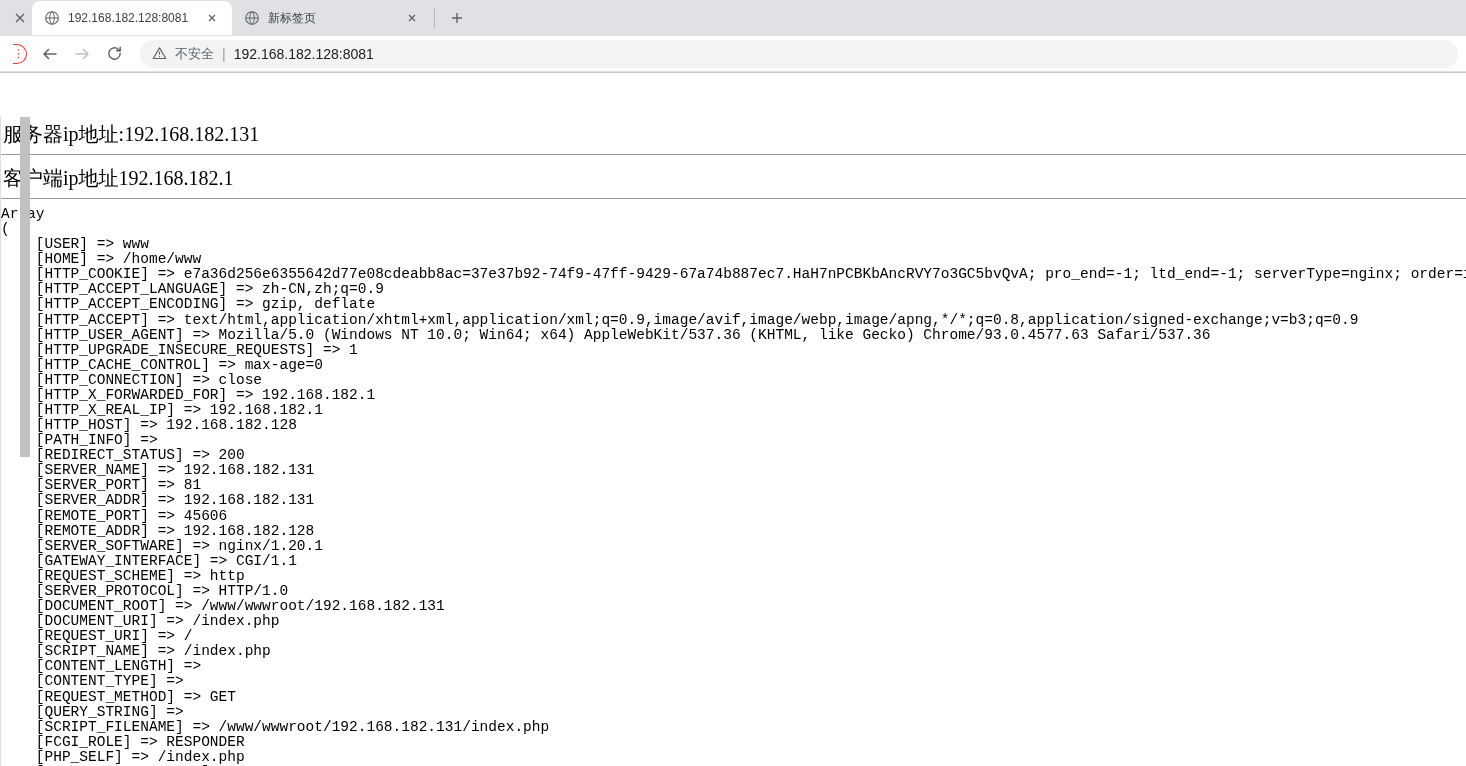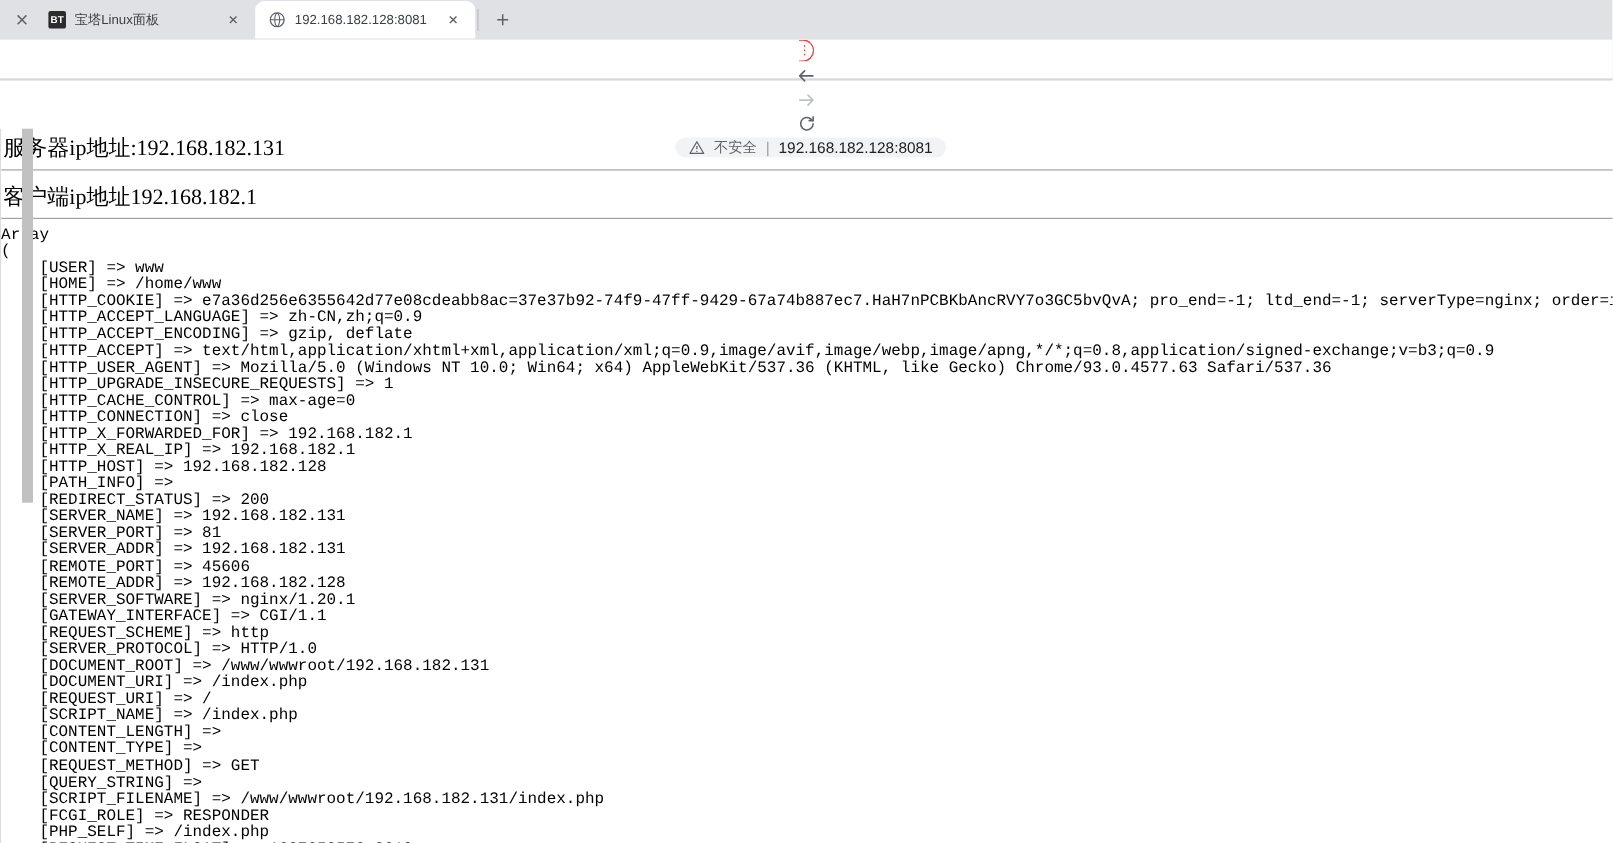--- a/index.html
+++ b/index.html
@@ -80,21 +80,20 @@
       margin-left: 6px;
     }
     .toolbar {
       display: flex;
       align-items: center;
       height: 36px;
       background: #fff;
       padding: 0 8px;
       gap: 4px;
       border-bottom: 1px solid #e1e1e1;
-      flex-direction: column;
     }
     .nav-btn {
       width: 28px;
       height: 28px;
       display: flex;
       align-items: center;
       justify-content: center;
       color: #5f6368;
       cursor: pointer;
       border-radius: 50%;
@@ -193,47 +192,50 @@
 <body>
 
 <div class="browser-chrome">
   <div class="tab-strip">
     <div class="left-handle">
       <svg width="10" height="10" viewBox="0 0 10 10">
           <path d="M1 1 L9 9 M9 1 L1 9" stroke="#5f6368" stroke-width="1.4"></path>
         </svg>
     </div>
 
-    <div class="tab">
-      <span class="tab-favicon">
-          <span class="bt-favicon">BT</span>
-        </span>
-      <span class="tab-title">宝塔Linux面板</span>
-      <span class="tab-close">
-        <svg width="8" height="8" viewBox="0 0 8 8">
-            <path d="M1 1 L7 7 M7 1 L1 7" stroke="#5f6368" stroke-width="1.3"></path>
-          </svg>
-      </span>
-    </div>
 
     <div class="tab active">
       <span class="tab-favicon">
         <svg width="16" height="16" viewBox="0 0 16 16">
             <circle cx="8" cy="8" r="6.3" fill="none" stroke="#5f6368" stroke-width="1.1"></circle>
             <path d="M1.7 8 H14.3 M8 1.7 C5 4 5 12 8 14.3 M8 1.7 C11 4 11 12 8 14.3" fill="none" stroke="#5f6368" stroke-width="1"></path>
           </svg>
       </span>
       <span class="tab-title">192.168.182.128:8081</span>
       <span class="tab-close">
         <svg width="8" height="8" viewBox="0 0 8 8">
             <path d="M1 1 L7 7 M7 1 L1 7" stroke="#5f6368" stroke-width="1.3"></path>
           </svg>
       </span>
     </div>
 
+    <div class="tab">
+      <span class="tab-favicon">
+        <svg width="16" height="16" viewBox="0 0 16 16">
+            <circle cx="8" cy="8" r="6.3" fill="none" stroke="#5f6368" stroke-width="1.1"></circle>
+            <path d="M1.7 8 H14.3 M8 1.7 C5 4 5 12 8 14.3 M8 1.7 C11 4 11 12 8 14.3" fill="none" stroke="#5f6368" stroke-width="1"></path>
+          </svg>
+      </span>
+      <span class="tab-title">新标签页</span>
+      <span class="tab-close">
+        <svg width="8" height="8" viewBox="0 0 8 8">
+            <path d="M1 1 L7 7 M7 1 L1 7" stroke="#5f6368" stroke-width="1.3"></path>
+          </svg>
+      </span>
+    </div>
 
     <span class="tab-sep"></span>
     <div class="new-tab">
       <svg width="12" height="12" viewBox="0 0 12 12">
           <path d="M6 1 V11 M1 6 H11" stroke="#5f6368" stroke-width="1.4"></path>
         </svg>
     </div>
   </div>
 
   <div class="toolbar">

